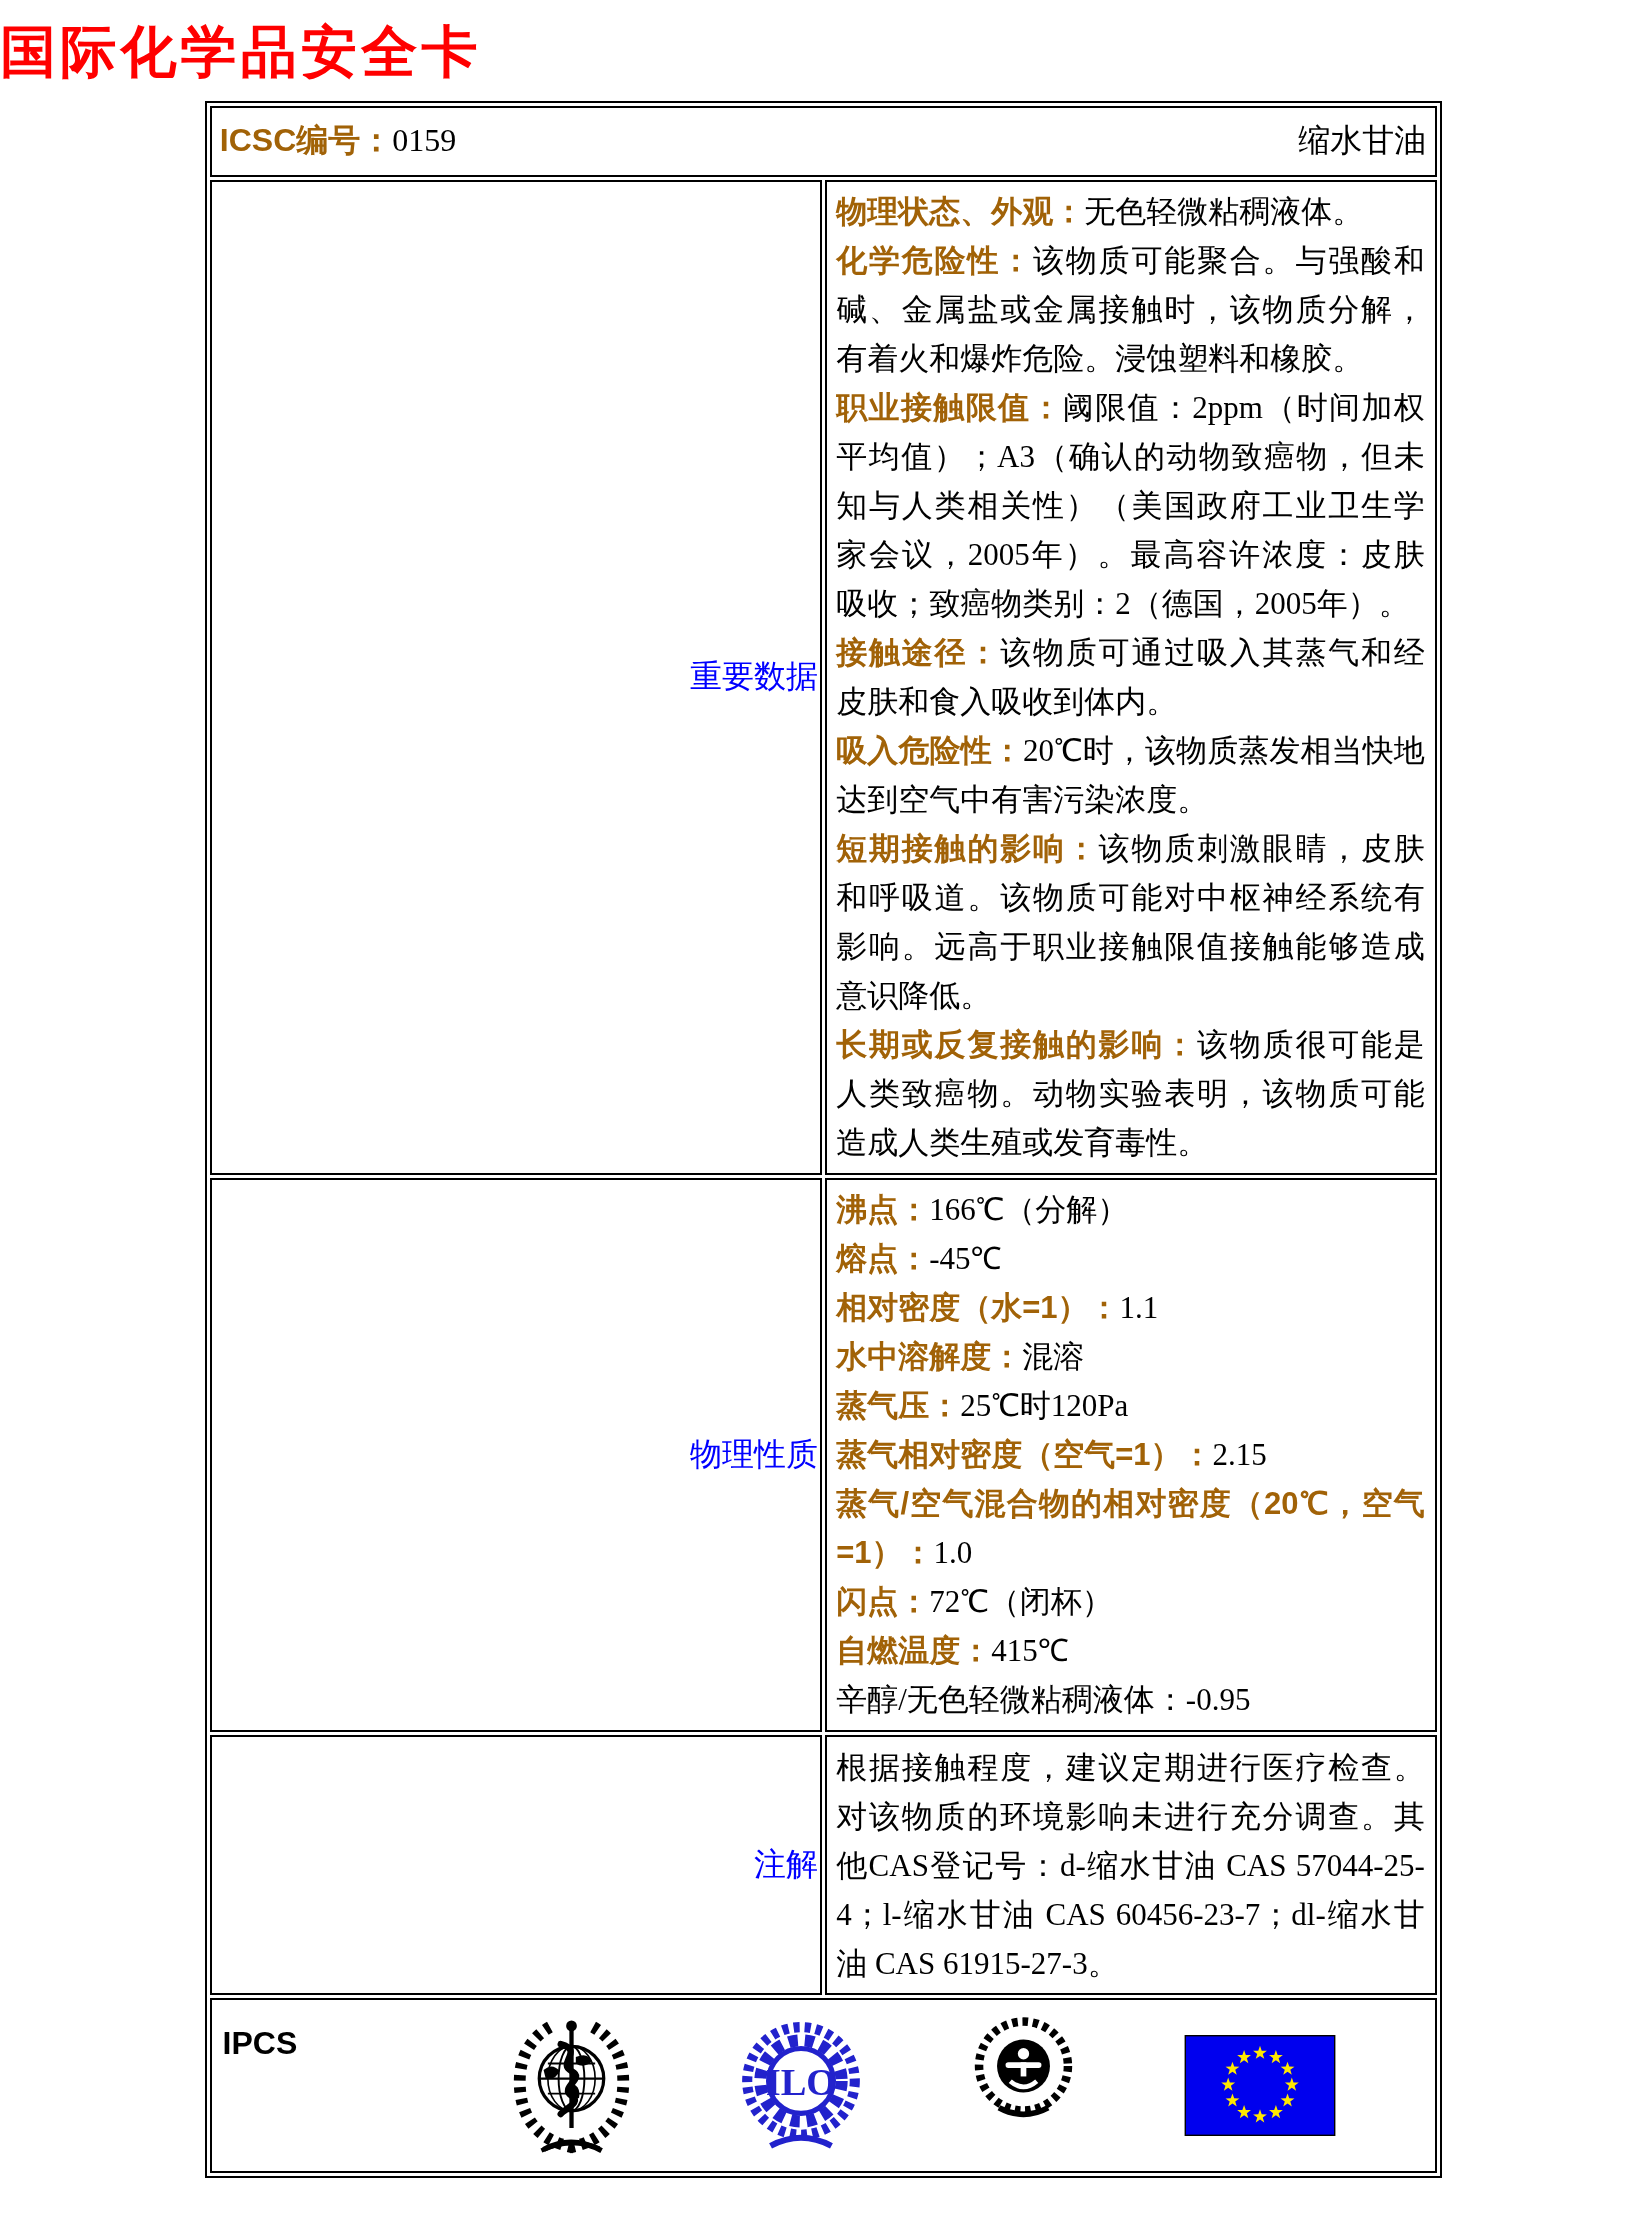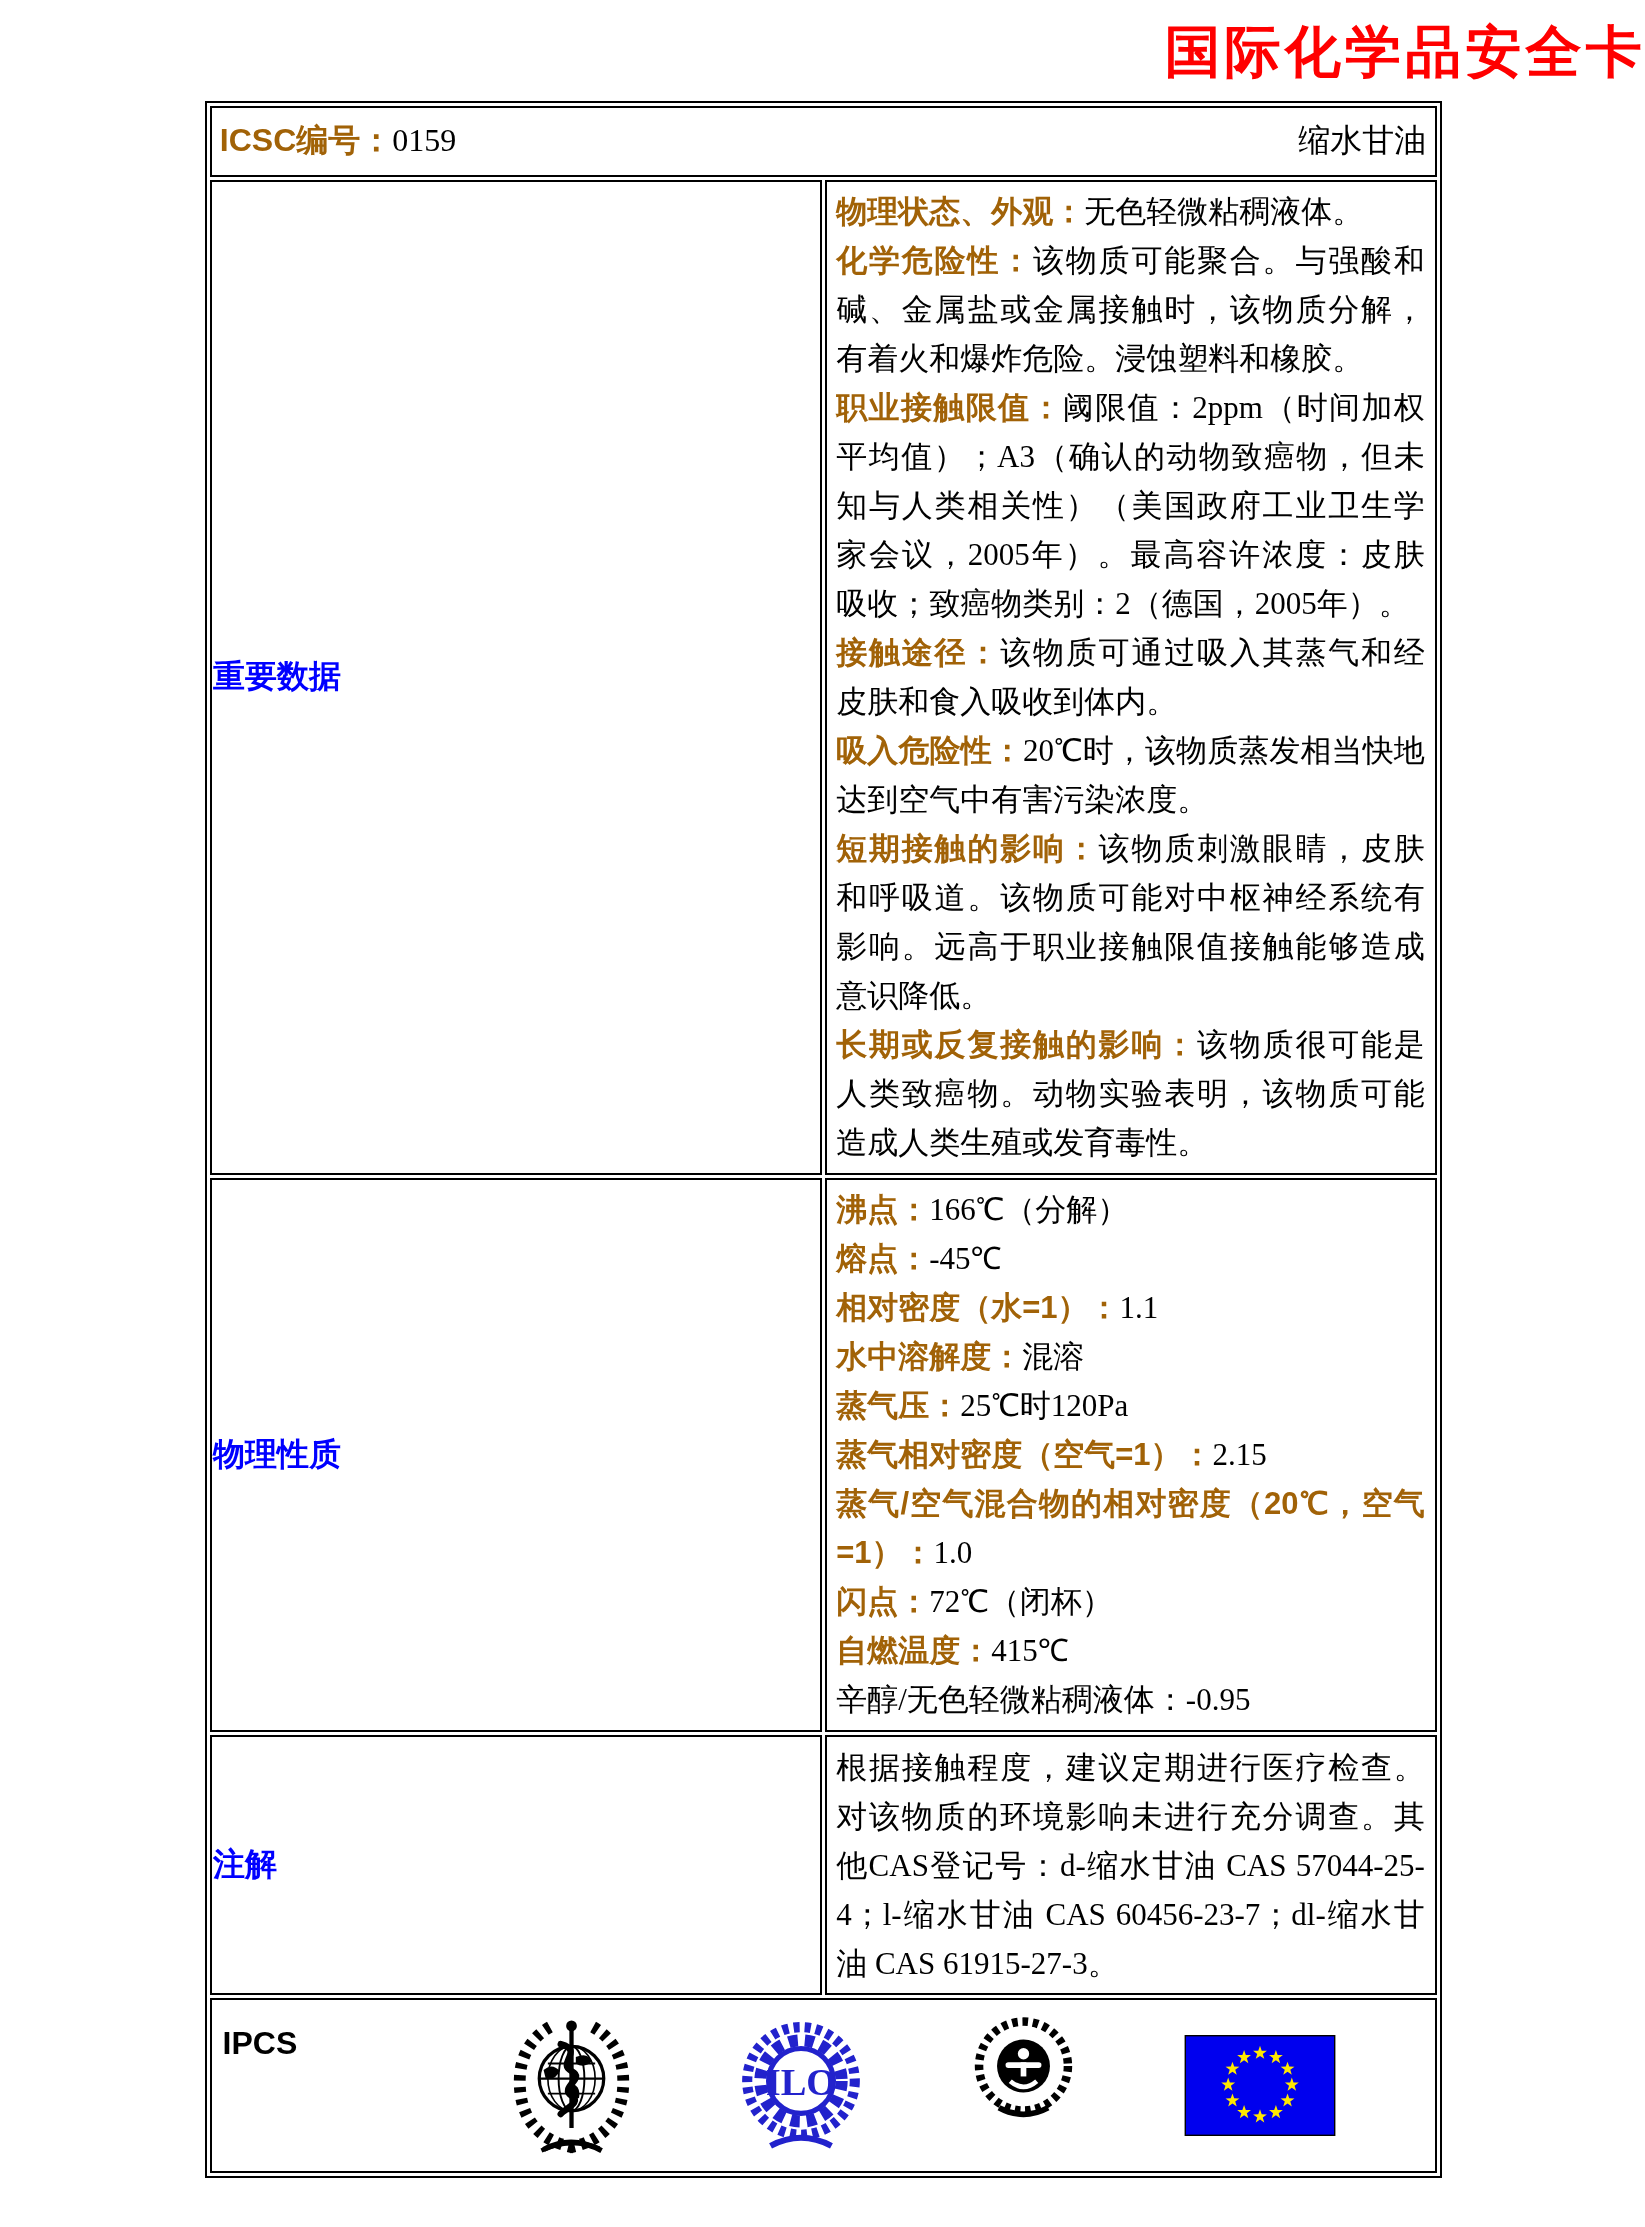--- a/index.html
+++ b/index.html
@@ -1,44 +1,44 @@
 <!DOCTYPE html>
 <html style="font-size:11px"><head>
 <meta charset="utf-8">
 <style>
   html,body { margin:0; padding:0; background:#ffffff; }
   body { width:1646px; min-height:2227px; font-family:"Liberation Serif",serif; color:#000; }
 
   .page-title {
     margin:21px auto 18px;
-    text-align:right;
+    text-align:left;
     color:#ff0000;
     font-family:"DejaVu Serif",serif;
     font-weight:bold;
     font-size:56px;
     letter-spacing:4.2px;
     line-height:1.1;
   }
 
   table.card {
     width:1237px;
     margin:0 auto;
     border:2.8px solid #000;
     border-collapse:separate;
     border-spacing:3.5px;
     table-layout:fixed;
   }
   td { border:2.1px solid #000; vertical-align:middle; background:#fff; }
 
   td.rowlabel {
     width:158px;
-    text-align:left;
+    text-align:right;
     color:#0000ff;
     font-family:"Liberation Sans",sans-serif;
-    font-weight:bold;
+    font-weight:normal;
     font-size:32px;
     padding:2.8px 1.4px;
   }
   td.content {
     padding:5.6px 9.7px;
     font-size:31px;
     line-height:49px;
     text-align:justify;
   }
   td.headrow { padding:0 8.3px; height:67px; }

